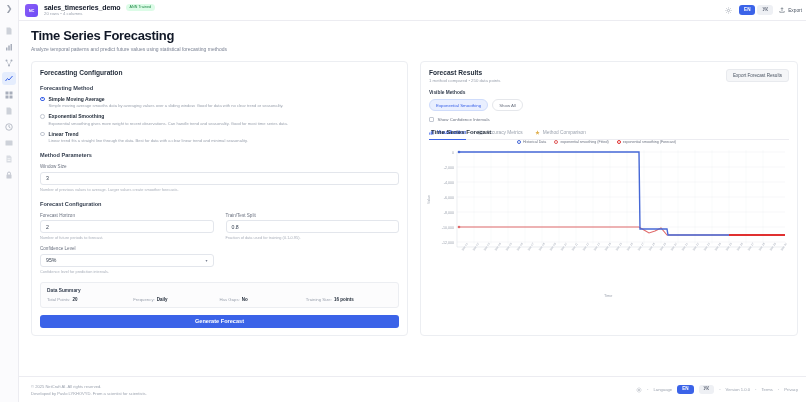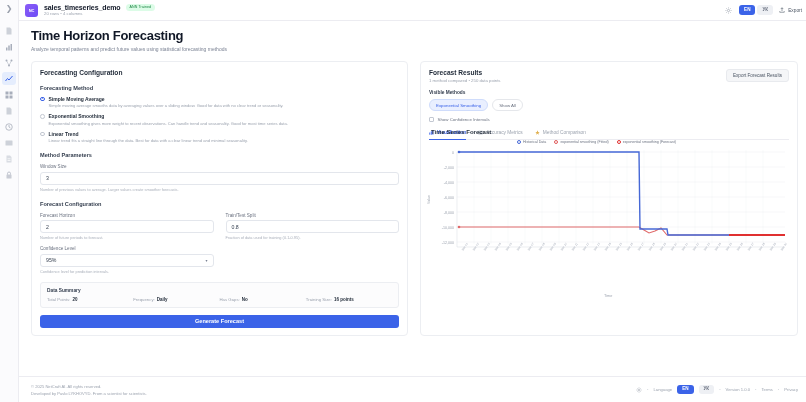--- a/index.html
+++ b/index.html
@@ -290,21 +290,21 @@
         <div class="export-btn">
           <svg viewBox="0 0 16 16" fill="none" stroke="currentColor" stroke-width="1.5">
               <path d="M8 11V2M4.5 5.5L8 2l3.5 3.5M2 11v3h12v-3"></path>
             </svg>
           <span>Export</span>
         </div>
       </div>
     </div>
 
     <div class="page">
-      <div class="page-title">Time Horizon Forecasting</div>
+      <div class="page-title">Time Series Forecasting</div>
       <div class="page-sub">Analyze temporal patterns and predict future values using statistical forecasting methods</div>
 
       <div class="cols">
 
         <div class="card col-left">
           <div class="card-title">Forecasting Configuration</div>
 
           <div class="sec-title">Forecasting Method</div>
 
           <div class="radio-row">

